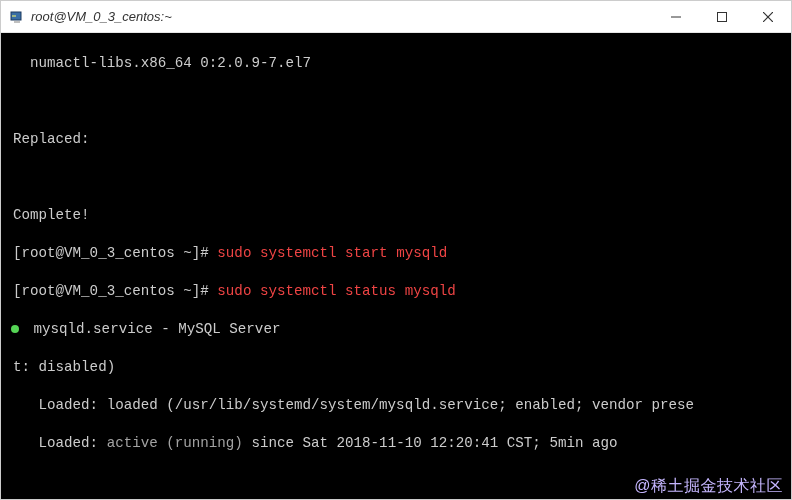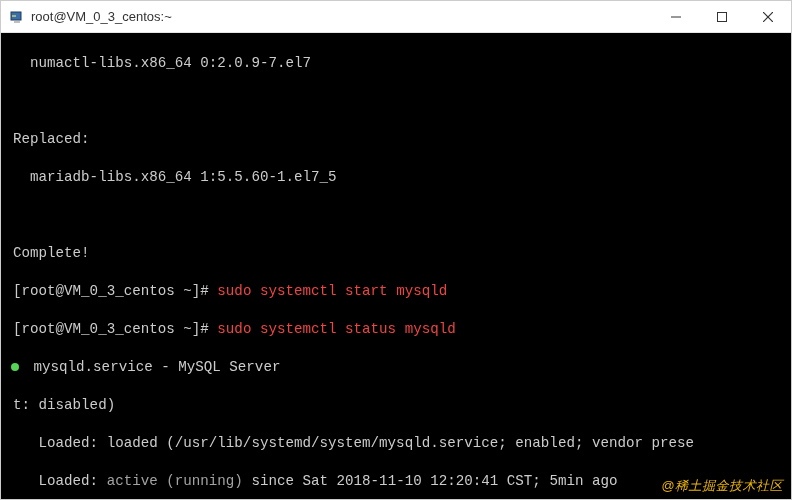--- a/index.html
+++ b/index.html
@@ -30,21 +30,21 @@
     color: #333;
   }
   .titlebar .app-icon {
     width: 16px;
     height: 16px;
     margin-right: 6px;
     display: inline-flex;
     align-items: center;
     justify-content: center;
   }
-  .titlebar .title { flex: 1; }
+  .titlebar .title { flex: 1; font-style: italic; }
   .win-controls { display: flex; height: 100%; }
   .win-btn {
     width: 46px;
     height: 100%;
     display: flex;
     align-items: center;
     justify-content: center;
     font-size: 13px;
     color: #333;
     font-family: "Segoe UI", Arial, sans-serif;
@@ -70,26 +70,25 @@
     width: 8px; height: 8px; border-radius: 50%;
     background: #55d455;
     vertical-align: middle;
     margin-right: 6px;
     margin-left: -2px;
   }
   .watermark {
     position: absolute;
     right: 8px;
     bottom: 4px;
-    color: #eab308;
+    color: #c4b5fd;
     font-family: Arial, sans-serif;
-    font-size: 13px;
+    font-size: 16px;
     letter-spacing: 0.5px;
     pointer-events: none;
-    font-style: italic;
   }
 </style>
 </head>
 <body>
 
 <div class="window">
 
   <div class="titlebar">
     <span class="app-icon">
       <svg width="16" height="16" viewBox="0 0 16 16">
@@ -116,21 +115,20 @@
           <line x1="10" y1="0" x2="0" y2="10" stroke="#333" stroke-width="1.2"></line>
         </svg>
       </div>
     </div>
   </div>
 
   <div class="terminal">
 <div class="line">  numactl-libs.x86_64 0:2.0.9-7.el7</div>
 <div class="line"> </div>
 <div class="line">Replaced:</div>
-<div class="line">  mariadb-libs.x86_64 1:5.5.60-1.el7_5</div>
 <div class="line"> </div>
 <div class="line">Complete!</div>
 <div class="line"><span>[root@VM_0_3_centos ~]#</span><span class="white"> sudo systemctl start mysqld</span></div>
 <div class="line"><span>[root@VM_0_3_centos ~]#</span><span class="white"> sudo systemctl status mysqld</span></div>
 <div class="line"><span class="bullet-green"></span><span> mysqld.service - MySQL Server</span></div>
 <div class="line">t: disabled)</div>
 <div class="line">   Loaded: loaded (/usr/lib/systemd/system/mysqld.service; enabled; vendor prese</div>
 <div class="line"><span>   Loaded: </span><span class="green">active (running)</span><span> since Sat 2018-11-10 12:20:41 CST; 5min ago</span></div>
 
 

